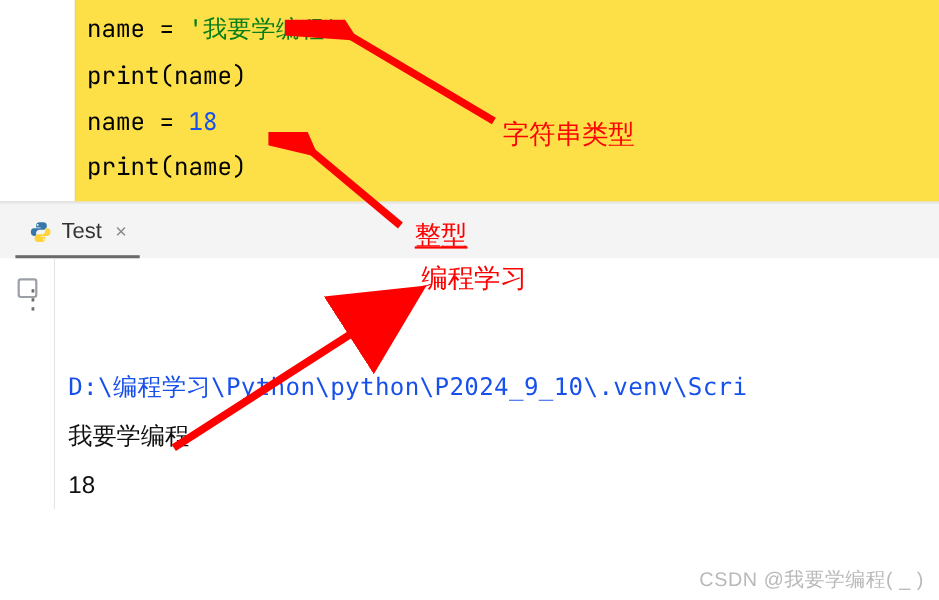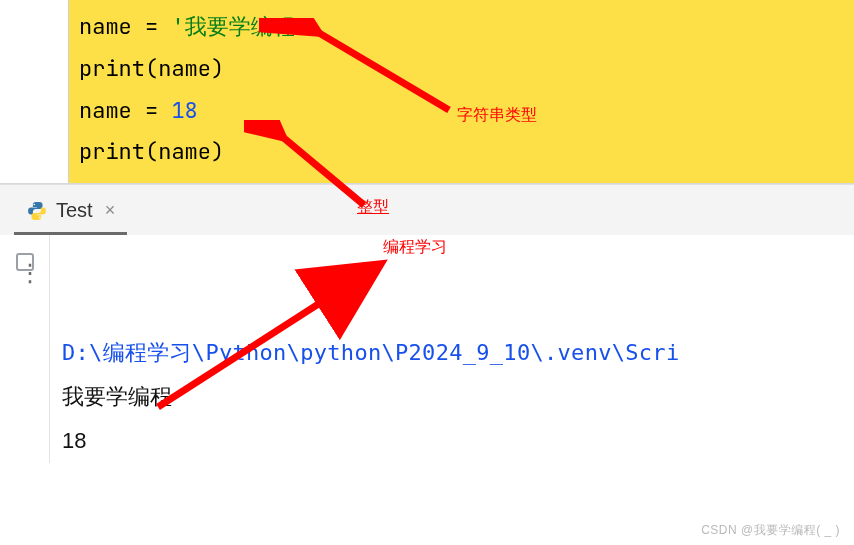--- a/index.html
+++ b/index.html
@@ -24,21 +24,21 @@
     .kw-var { color: #000000; }
     .op { color: #000000; }
     .str { color: #067d17; }
     .num { color: #1750eb; }
     .func { color: #000000; }
     .paren { color: #000000; }
     .annotation {
       position: absolute;
       color: #ff0000;
       font-family: Liberation Sans, sans-serif;
-      font-size: 16px;
+      font-size: 24px;
       pointer-events: none;
     }
     .annotation.underline { text-decoration: underline; text-decoration-color: #ff0000; }
     .divider { border-top: 1px solid #d8d8d8; }
     .tab-bar {
       display: flex;
       align-items: center;
       background: #f4f4f4;
       padding: 8px 6px 0 14px;
       gap: 6px;
@@ -87,21 +87,21 @@
       line-height: 2.0;
     }
     .path-line { color: #1750eb; font-family: "Consolas", monospace; letter-spacing: 0.3px; white-space: pre; }
     .out-line { color: #111; font-family: "Microsoft YaHei", "Consolas", sans-serif; }
     .watermark {
       position: absolute;
       right: 14px;
       bottom: 6px;
       color: #b9b9b9;
       font-family: Arial, sans-serif;
-      font-size: 12px;
+      font-size: 18px;
       letter-spacing: 0.5px;
     }
     .svg-arrow { position: absolute; pointer-events: none; }
   </style>
 </head>
 <body>
 
 <div class="editor-area">
   <div class="code-line"><span class="kw-var">name</span><span class="op"> = </span><span class="str"><span>'</span><span>我要学编程</span><span>'</span></span></div>
   <div class="code-line"><span class="func">print</span><span class="paren">(</span><span class="kw-var">name</span><span class="paren">)</span></div>
@@ -119,21 +119,21 @@
   <div class="annotation" style="left:388px; top:100px;">字符串类型</div>
 
   <svg class="svg-arrow" style="left:175px; top:120px;" width="160" height="95">
     <defs>
         <marker id="ah2" markerWidth="12" markerHeight="12" refX="2" refY="6" orient="auto">
           <path d="M12,0 L0,6 L12,12 Z" fill="#ff0000"></path>
         </marker>
       </defs>
     <line x1="120" y1="85" x2="35" y2="14" stroke="#ff0000" stroke-width="7" marker-end="url(#ah2)"></line>
   </svg>
-  <div class="annotation underline" style="left:288px; top:192px;">整型</div>
+  <div class="annotation underline" style="left:308px; top:192px;">整型</div>
 </div>
 
 <div class="divider"></div>
 
 <div class="tab-bar">
   <div class="tab">
     <span class="py-icon">
       <svg viewBox="0 0 32 32" width="22" height="22">
         <path d="M15 3c-4 0-5 2-5 4v3h6v1H7c-2 0-4 1-4 5s2 5 4 5h3v-4c0-2 2-4 4-4h6c2 0 4-2 4-4V7c0-2-1-4-5-4h-4z" fill="#3776ab"></path>
         <circle cx="12" cy="6.5" r="1.2" fill="#fff"></circle>

